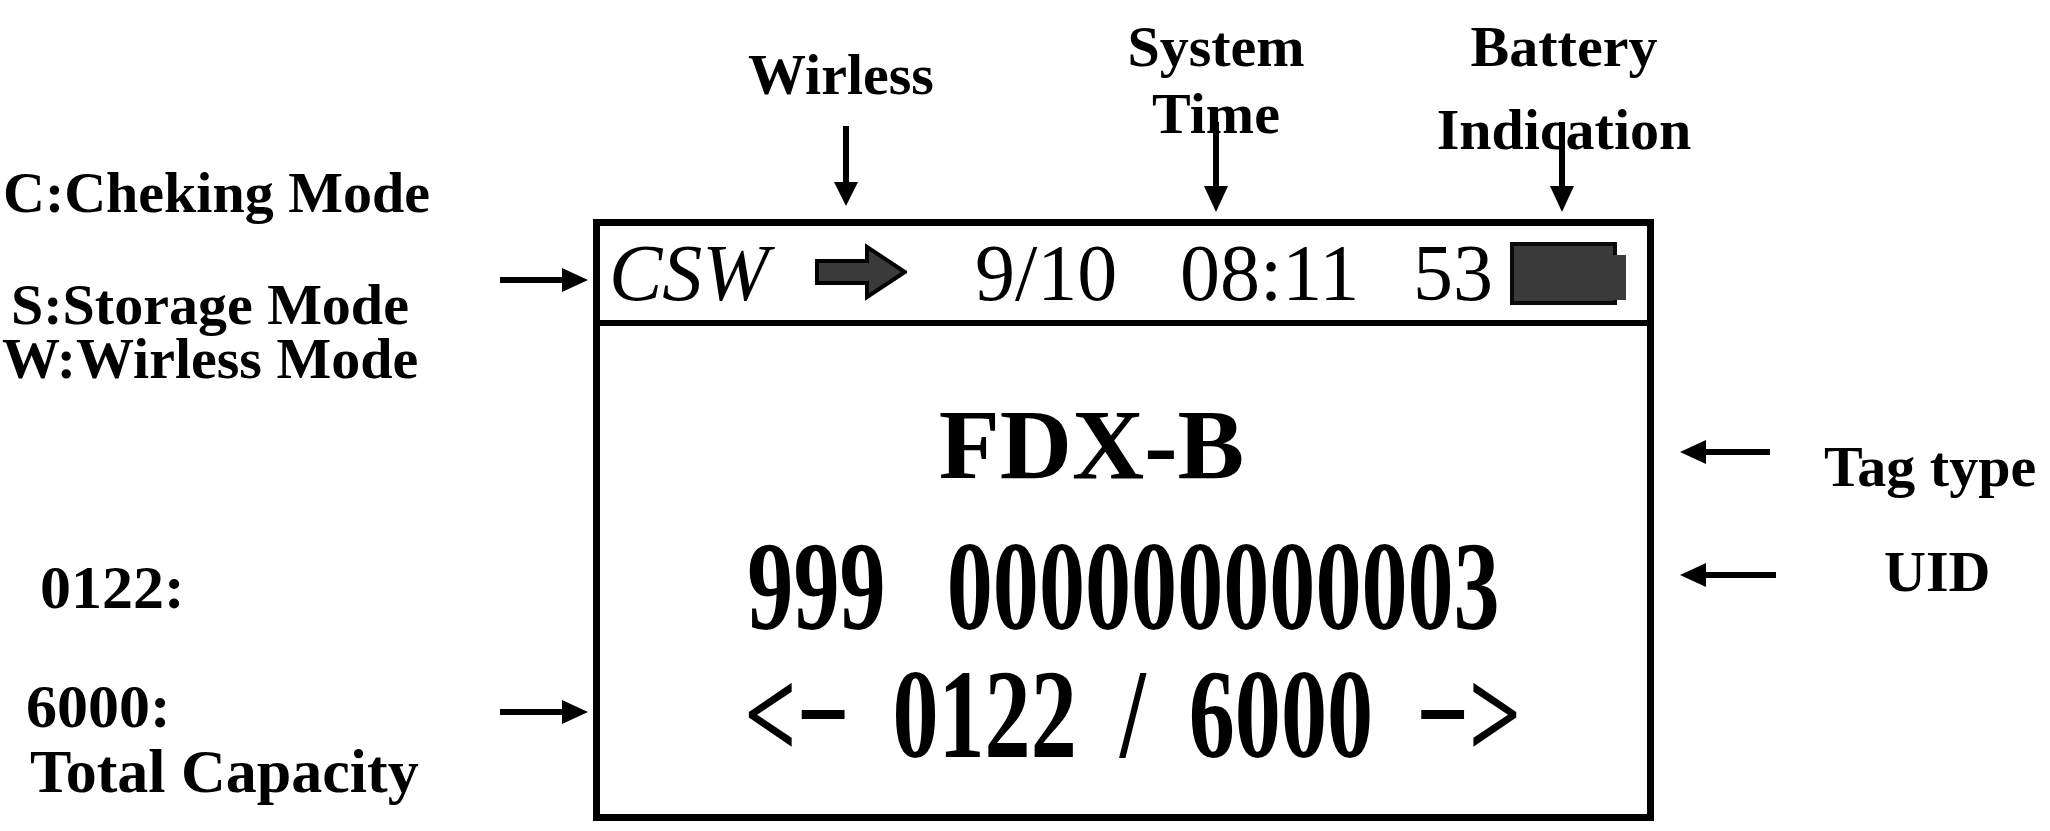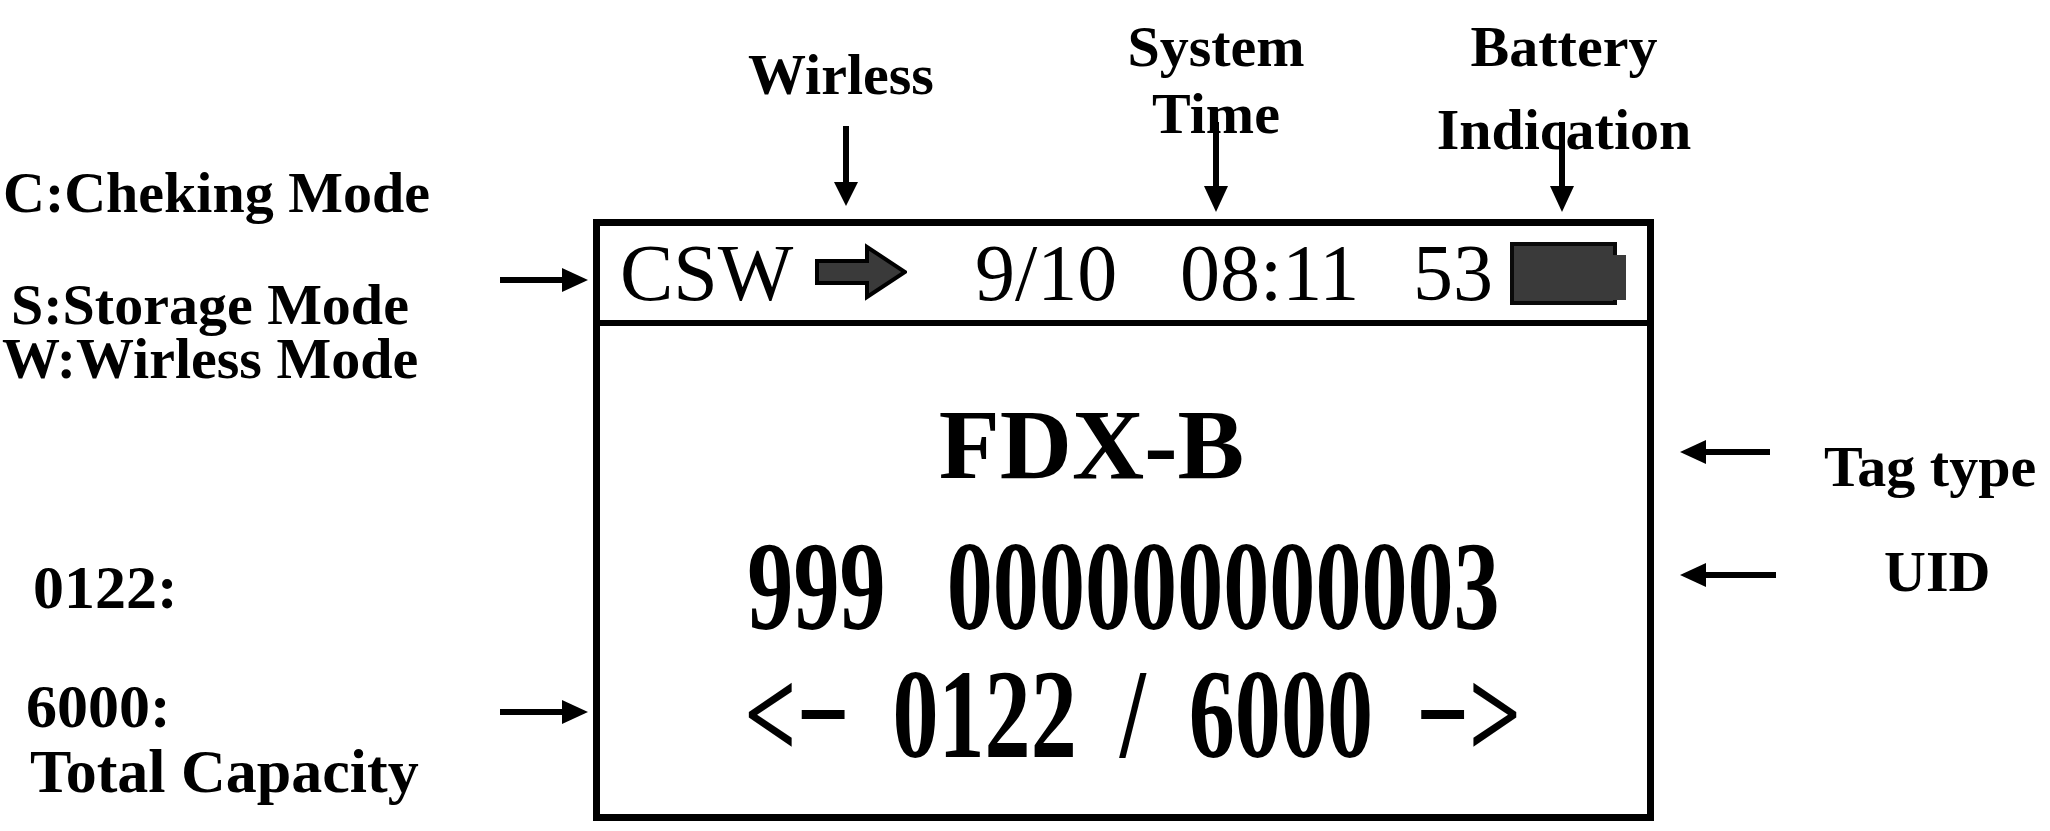--- a/index.html
+++ b/index.html
@@ -48,21 +48,21 @@
     <div style="margin-top:9px;">Time</div>
   </div>
   <div class="ann ann-58 center-x t-center" style="left:1564px;top:18px;">
     <div>Battery</div>
     <div style="margin-top:25px;">Indication</div>
   </div>
 
   <div class="ann ann-58" style="left:1824px;top:438px;">Tag type</div>
   <div class="ann ann-58" style="left:1884px;top:543px;">UID</div>
 
-  <div class="ann ann-62" style="left:33px;top:556px;">0122:</div>
+  <div class="ann ann-62" style="left:40px;top:556px;">0122:</div>
   <div class="ann ann-62" style="left:26px;top:675px;">6000:</div>
   <div class="ann ann-62" style="left:30px;top:740px;">Total Capacity</div>
 
   <svg class="arr" style="left:830px;top:126px;" width="32" height="80" viewBox="0 0 32 80">
     <line x1="16" y1="0" x2="16" y2="58" stroke="#000" stroke-width="6"></line>
     <polygon points="4,56 28,56 16,80" fill="#000"></polygon>
   </svg>
   <svg class="arr" style="left:1200px;top:122px;" width="32" height="90" viewBox="0 0 32 90">
     <line x1="16" y1="0" x2="16" y2="66" stroke="#000" stroke-width="6"></line>
     <polygon points="4,64 28,64 16,90" fill="#000"></polygon>
@@ -84,21 +84,21 @@
     <polygon points="28,6 28,30 2,18" fill="#000"></polygon>
   </svg>
   <svg class="arr" style="left:1678px;top:557px;" width="98" height="36" viewBox="0 0 98 36">
     <line x1="26" y1="18" x2="98" y2="18" stroke="#000" stroke-width="6"></line>
     <polygon points="28,6 28,30 2,18" fill="#000"></polygon>
   </svg>
 
   <div class="display-box">
 
     <div class="statusbar">
-      <span class="sb-item" style="left:20px;">CSW</span>
+      <span class="sb-item" style="left:9px;font-style:italic;">CSW</span>
       <svg class="arr" style="left:215px;top:16px;" width="92" height="60" viewBox="0 0 92 60">
         <polygon points="2,19 52,19 52,5 90,30 52,55 52,41 2,41" fill="#3a3a3a" stroke="#000" stroke-width="4"></polygon>
       </svg>
       <span class="sb-item" style="left:375px;">9/10</span>
       <span class="sb-item" style="left:580px;">08:11</span>
       <span class="sb-item" style="left:813px;">53</span>
       <div class="batt" style="left:910px;top:16px;background:#3a3a3a;">
         <div class="batt-nub" style="background:#3a3a3a;"></div>
       </div>
     </div>

